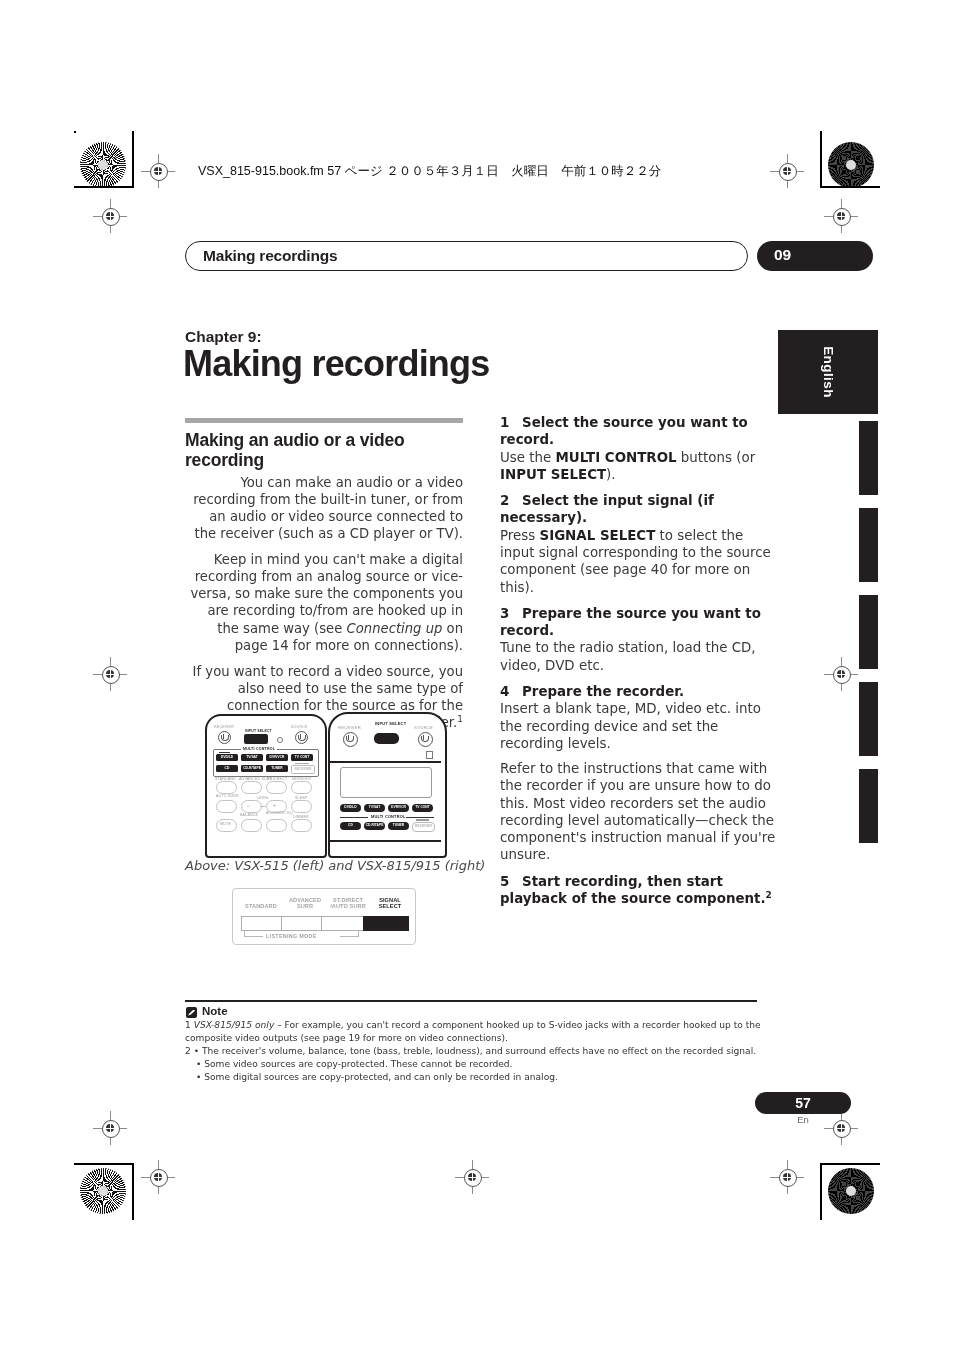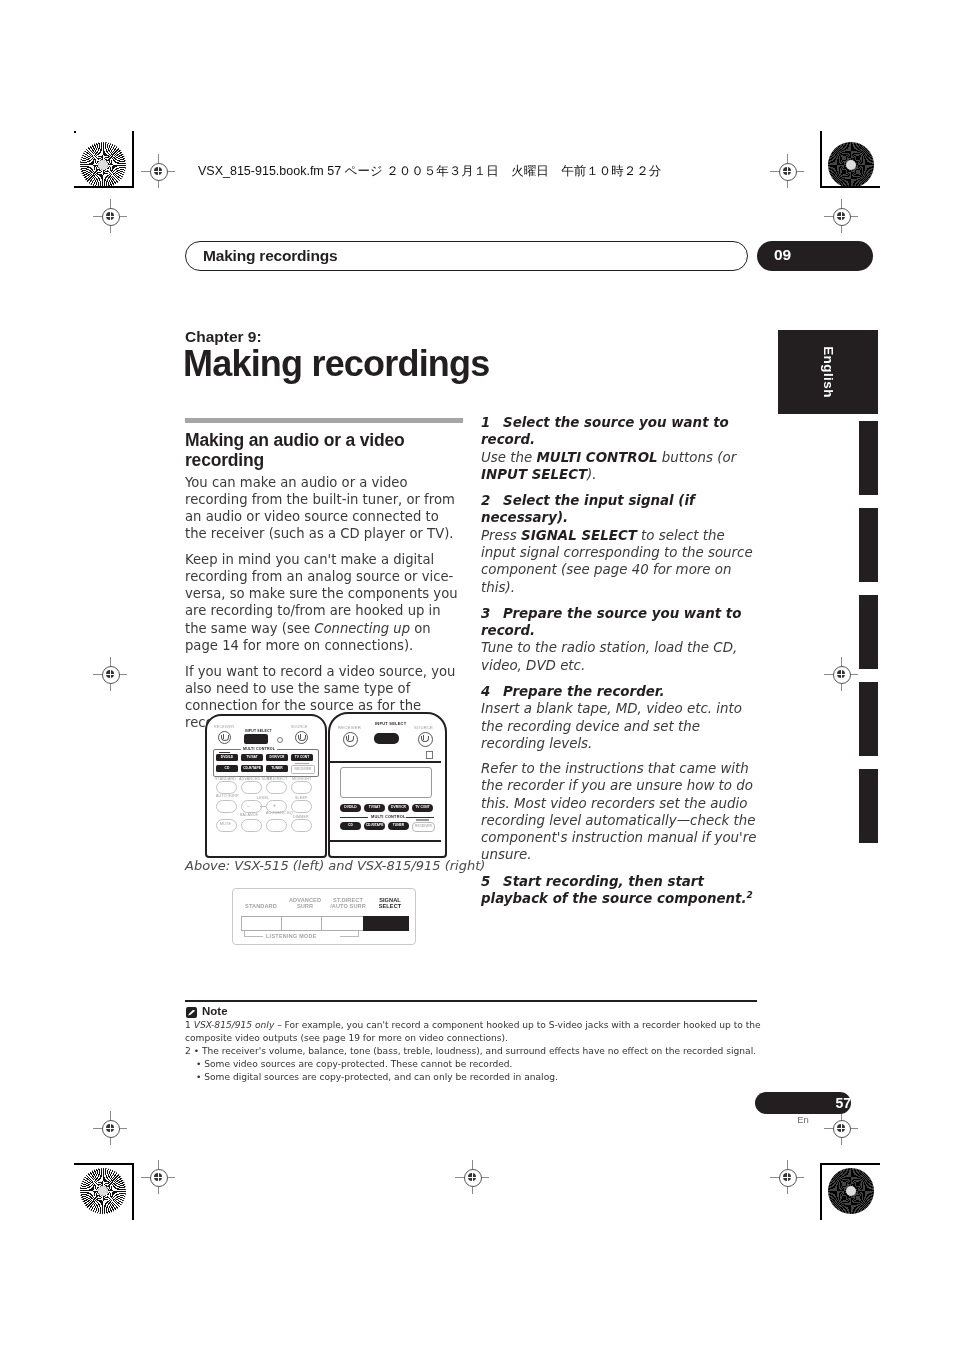--- a/index.html
+++ b/index.html
@@ -46,26 +46,26 @@
   .sidetab span{position:absolute;left:50%;top:50%;transform:translate(-50%,-50%) rotate(90deg);
     color:#fff;font-size:13.5px;font-weight:bold;white-space:nowrap;letter-spacing:.4px;}
   .edgetab{position:absolute;left:859px;width:19px;background:#231f20;}
 
   
   .chaplabel{position:absolute;left:185px;top:328px;font-size:15.5px;font-weight:bold;}
   .chaptitle{position:absolute;left:183px;top:343px;font-size:36px;font-weight:bold;letter-spacing:-0.8px;}
 
   
   .colL{position:absolute;left:185px;top:418px;width:278px;}
-  .colR{position:absolute;left:481px;top:414px;width:278px;font-style:italic;}
+  .colR{position:absolute;left:500px;top:414px;width:278px;}
 
   .grayrule{width:100%;height:5px;background:#a6a6a6;margin-bottom:7px;}
   h2.sec{font-size:17.5px;font-weight:bold;margin:0 0 4px 0;line-height:1.15;letter-spacing:-0.2px;}
   p.body{font-size:13.2px;line-height:1.29;margin:0 0 9px 0;color:#3a3a3a;
-    font-family:"DejaVu Sans", sans-serif;}
+    font-family:"DejaVu Sans", sans-serif;text-align:right;}
   p.body.last{margin-bottom:0;}
   .step{font-size:13.4px;margin:0 0 9px 0;color:#3a3a3a;line-height:1.29;
     font-family:"DejaVu Sans", sans-serif;}
   .step .num{font-weight:bold;color:#231f20;display:inline-block;width:22px;}
   .step .hd{font-weight:bold;color:#231f20;}
   .step b{color:#231f20;}
   i{font-style:italic;}
   sup{font-size:9px;vertical-align:super;}
 
   
@@ -114,21 +114,21 @@
     background:#fff;clip-path:polygon(0 100%,22% 62%,78% 0,100% 20%,36% 86%);}
   .notetitle{position:absolute;left:202px;top:1005px;font-size:11.5px;font-weight:bold;}
   .notes{position:absolute;left:185px;top:1019px;width:575px;font-size:9.1px;line-height:1.42;
     color:#333;font-family:"DejaVu Sans",sans-serif;}
   .notes .ln{white-space:nowrap;}
   .notes .ind{padding-left:11px;}
 
   
   .pagenum{position:absolute;left:755px;top:1092px;width:96px;height:22px;background:#231f20;
     border-radius:11px;}
-  .pagenum span{position:absolute;left:0;right:0;top:3px;text-align:right;color:#fff;
+  .pagenum span{position:absolute;left:0;right:0;top:3px;text-align:center;color:#fff;
     font-size:14px;font-weight:bold;}
   .enlbl{position:absolute;left:755px;top:1114px;width:96px;text-align:center;font-size:9.5px;color:#6b6b6b;}
 </style>
 </head>
 <body>
 
 <div class="page">
 
   <div class="rosette" style="left:80px;top:142px;"></div>
   <div class="rosette dark" style="left:828px;top:142px;"></div>

